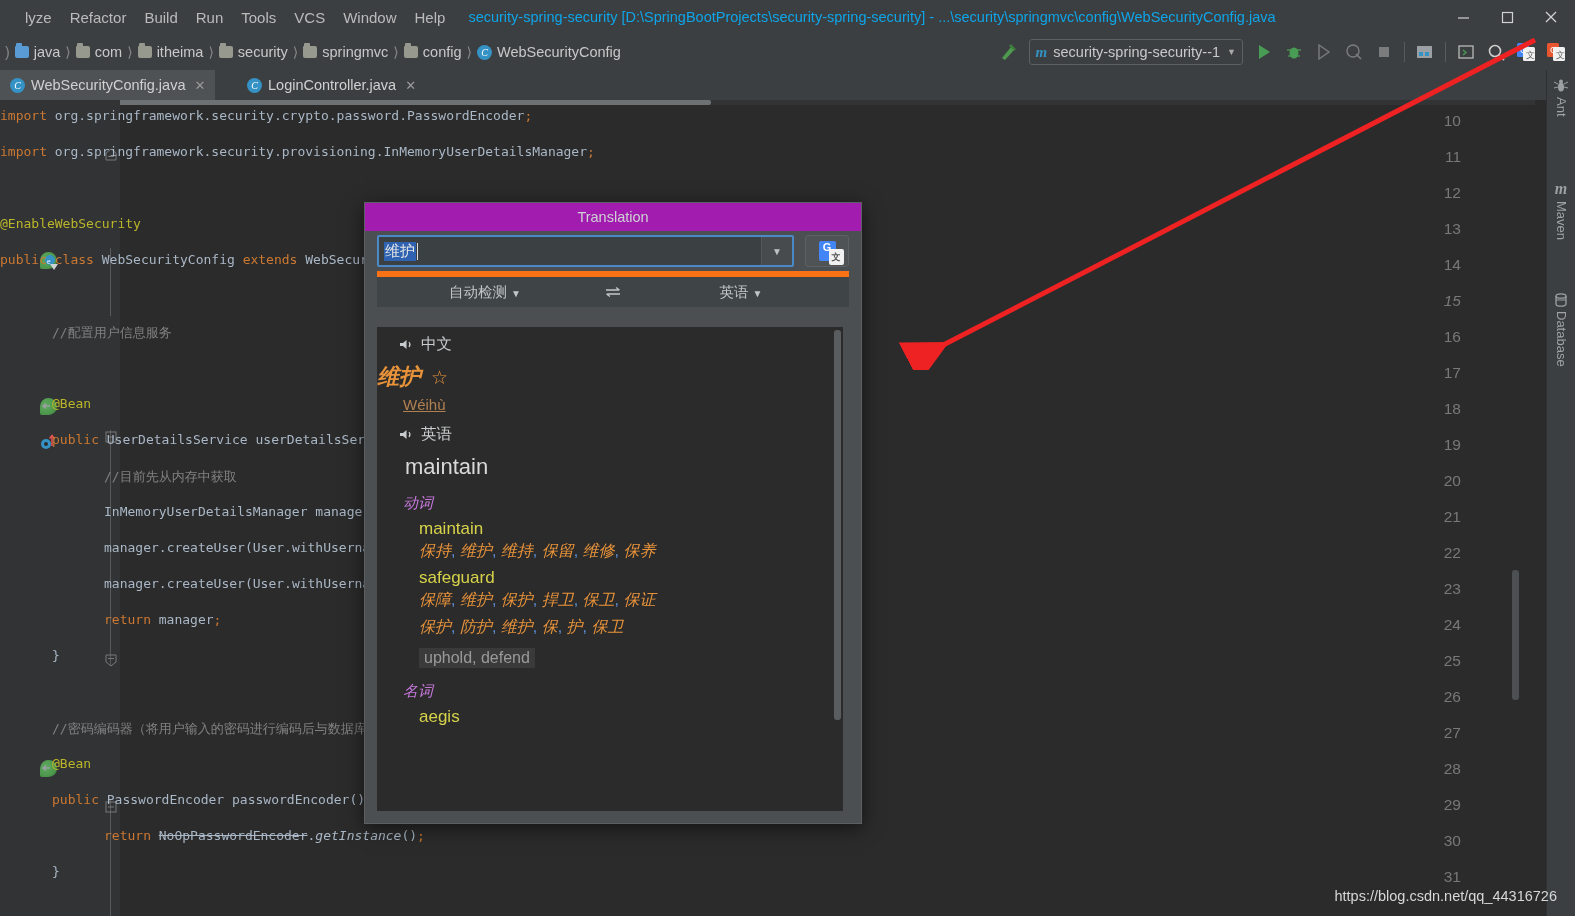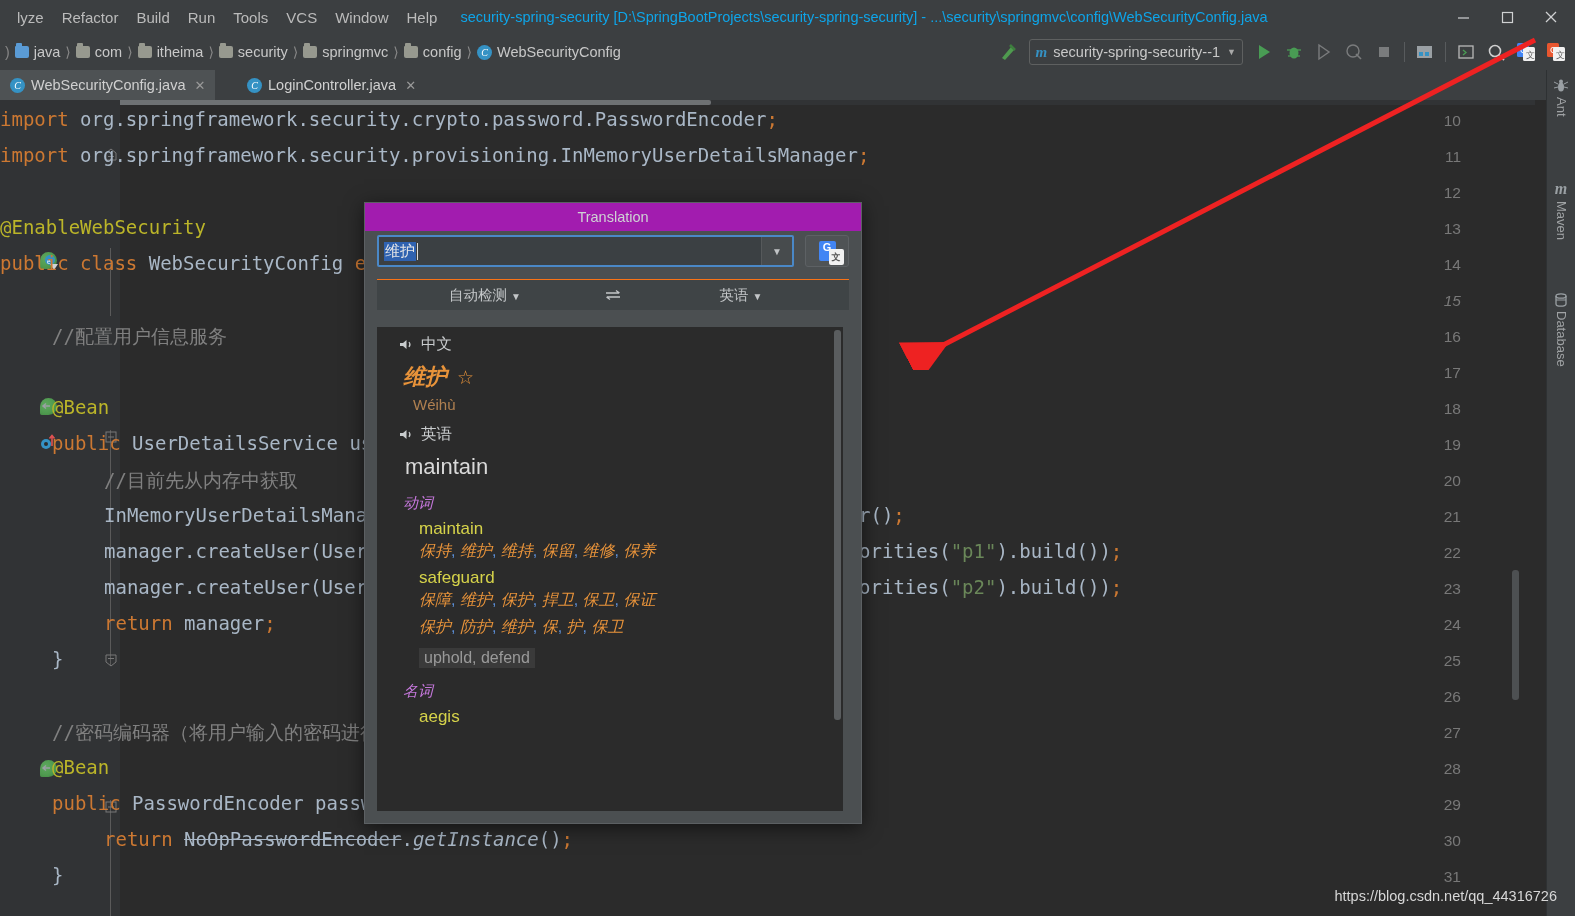--- a/index.html
+++ b/index.html
@@ -11,21 +11,21 @@
     -webkit-font-smoothing:antialiased;
   }
   .app{position:relative;width:1575px;height:916px;}
 
   
   .titlebar{
     position:absolute;left:0;top:0;width:1575px;height:34px;
     background:#3c3f41;border-bottom:1px solid #323232;
     display:flex;align-items:center;
   }
-  .menu{display:flex;align-items:center;height:34px;padding-left:8px;}
+  .menu{display:flex;align-items:center;height:34px;padding-left:16px;}
   .menu-item{
     font-size:15px;color:#bbbbbb;padding:3px 9px;white-space:nowrap;
   }
   .title-text{
     flex:1;text-align:left;font-size:14.5px;color:#0ea5e9;
     white-space:nowrap;overflow:hidden;margin-left:14px;
   }
   .win-btns{display:flex;align-items:center;height:34px;margin-right:2px;}
   .win-btn{width:44px;height:34px;display:flex;align-items:center;justify-content:center;color:#cfd1d2;}
   .win-btn svg{display:block;}
@@ -77,21 +77,21 @@
   .h-scroll{position:absolute;left:100px;top:0px;width:611px;height:5px;background:#6e7173;border-radius:2px;}
   .h-scroll-track{position:absolute;left:0px;top:0px;width:1535px;height:5px;background:#313335;}
 
   .gutter{position:absolute;left:0;top:0;width:100px;height:816px;background:#313335;}
   .lnum{position:absolute;right:74px;font-size:15.5px;color:#787878;font-family:"Liberation Sans",sans-serif;}
   .fold-col{position:absolute;left:100px;top:0;width:20px;height:816px;background:#313335;}
 
   .cl{
     position:absolute;left:0;white-space:pre;
     font-family:"DejaVu Sans Mono","Liberation Mono",monospace;
-    font-size:19px;color:#a9b7c6;letter-spacing:0px;
+    font-size:13px;color:#a9b7c6;letter-spacing:0px;
   }
   .kw{color:#cc7832;}
   .ann{color:#bbb529;}
   .cm{color:#808080;}
   .str{color:#6a8759;}
   .ident{color:#a9b7c6;}
   .strike{text-decoration:line-through;}
   .ital{font-style:italic;}
 
   
@@ -153,41 +153,41 @@
     display:flex;align-items:center;justify-content:center;
   }
   .glyph-g{
     width:17px;height:20px;background:#4285f4;border-radius:2px;color:#fff;font-size:11px;font-weight:bold;
     display:flex;align-items:flex-start;justify-content:center;position:relative;
   }
   .glyph-g .z{position:absolute;right:-8px;bottom:-4px;width:15px;height:16px;background:#f1f1f1;border-radius:2px;
     color:#555;font-size:9px;display:flex;align-items:center;justify-content:center;}
 
   .langrow{
-    height:30px;background:#3f4446;margin:8px 12px;display:flex;align-items:center;
-    border-top:1px solid #f97316;
+    height:30px;background:#3f4446;margin:0 12px;display:flex;align-items:center;
+    border-top:6px solid #f97316;
   }
   .lang{flex:1;text-align:center;font-size:14.5px;color:#c3c6c8;}
   .lang .car{font-size:10px;margin-left:4px;}
   .swap{width:40px;text-align:center;color:#c3c6c8;font-size:15px;}
 
   .dlg-body{
     position:absolute;left:12px;top:124px;width:466px;height:484px;
     background:#2b2b2b;overflow:hidden;
   }
   .dlg-scroll-thumb{position:absolute;right:2px;top:3px;width:7px;height:390px;background:#5a5d5f;border-radius:3px;}
 
   .spk{display:inline-block;width:15px;height:13px;margin-right:7px;vertical-align:-2px;}
   .srclabel{font-size:15.5px;color:#c9ccce;padding-left:22px;margin-top:7px;}
   .srcword{
-    font-size:22px;color:#e8933a;font-weight:bold;font-style:italic;padding-left:26px;margin-top:7px;
+    font-size:22px;color:#e8933a;font-weight:bold;font-style:italic;margin-top:7px;
     font-family:"DejaVu Sans",sans-serif;
   }
   .star{color:#e8933a;font-size:19px;margin-left:10px;font-weight:normal;font-style:normal;}
-  .pinyin{font-size:15px;color:#b08050;padding-left:36px;margin-top:4px;}
+  .pinyin{font-size:15px;color:#b08050;padding-left:26px;margin-top:4px;text-decoration:underline;}
   .transword{font-size:22px;color:#d9d9d9;padding-left:28px;margin-top:9px;}
 
   .pos{font-size:15px;color:#c678dd;font-style:italic;padding-left:26px;margin-top:14px;}
   .entry{padding-left:42px;margin-top:6px;}
   .entry .en{font-size:17px;color:#d6d34a;}
   .entry .zh{font-size:16px;color:#e8933a;font-style:italic;margin-top:2px;}
   .entry .zh .comma{color:#5b8ed6;font-style:normal;}
   .extra{
     display:inline-block;font-size:16px;color:#9a9a9a;background:#3a3a3a;
     padding:1px 5px;margin-left:42px;margin-top:10px;

